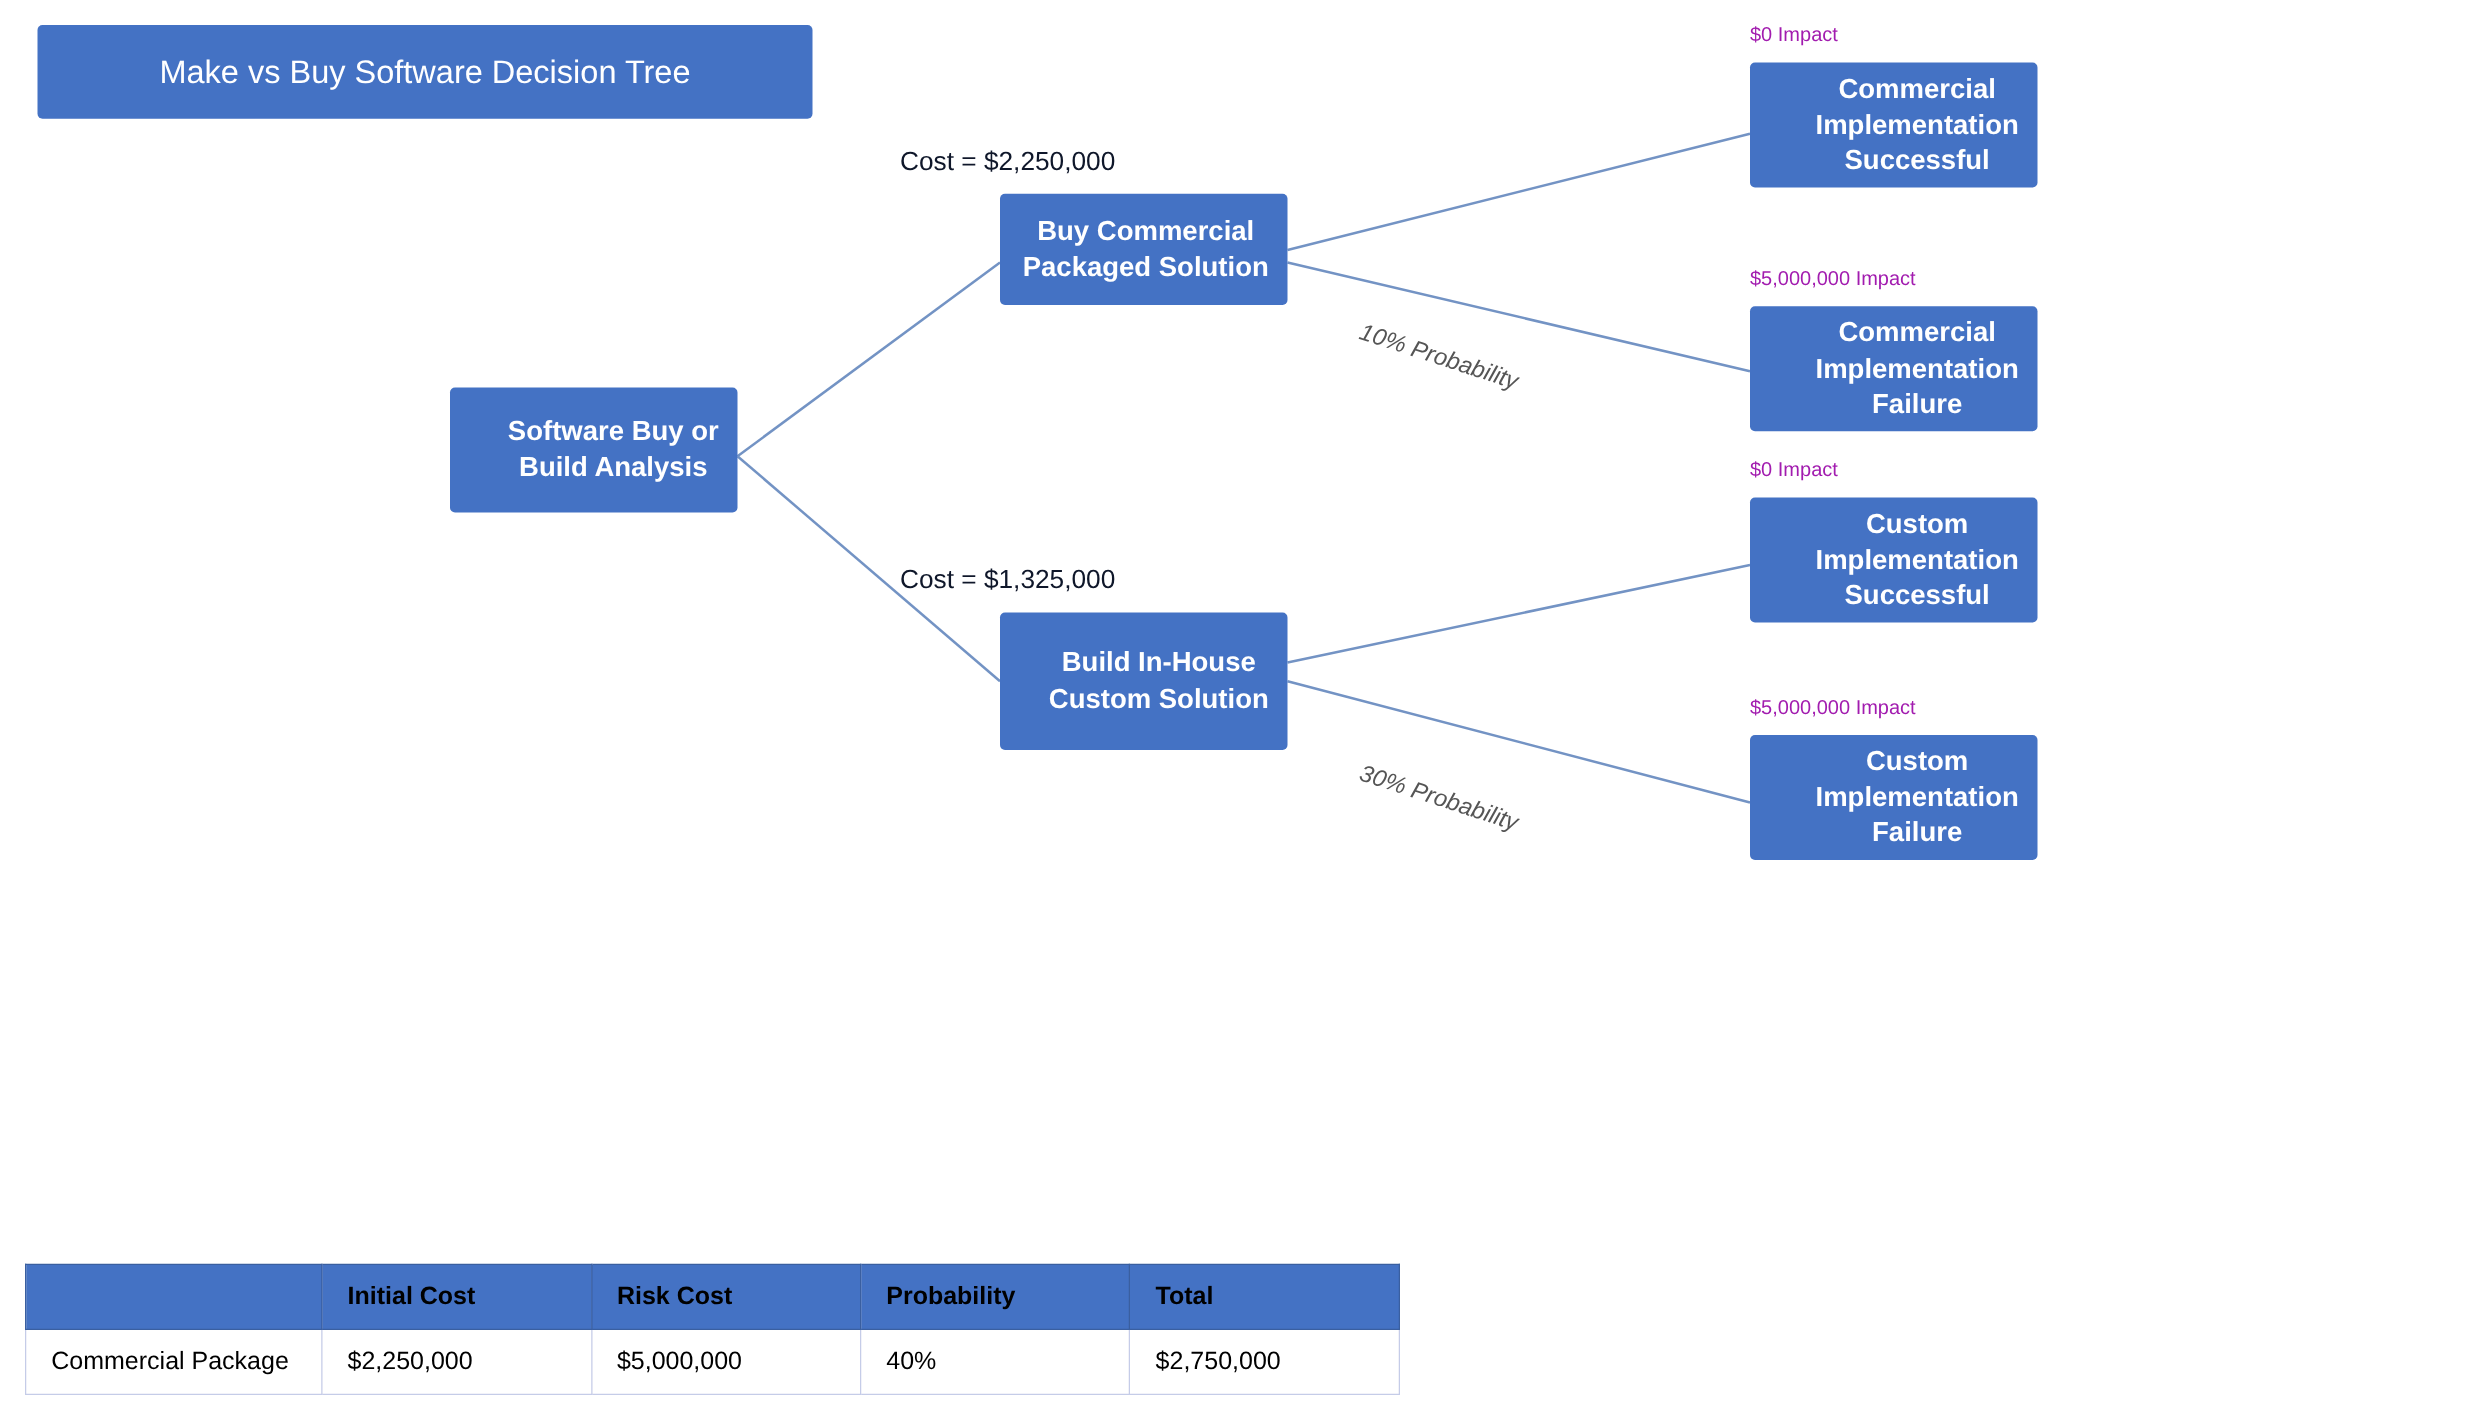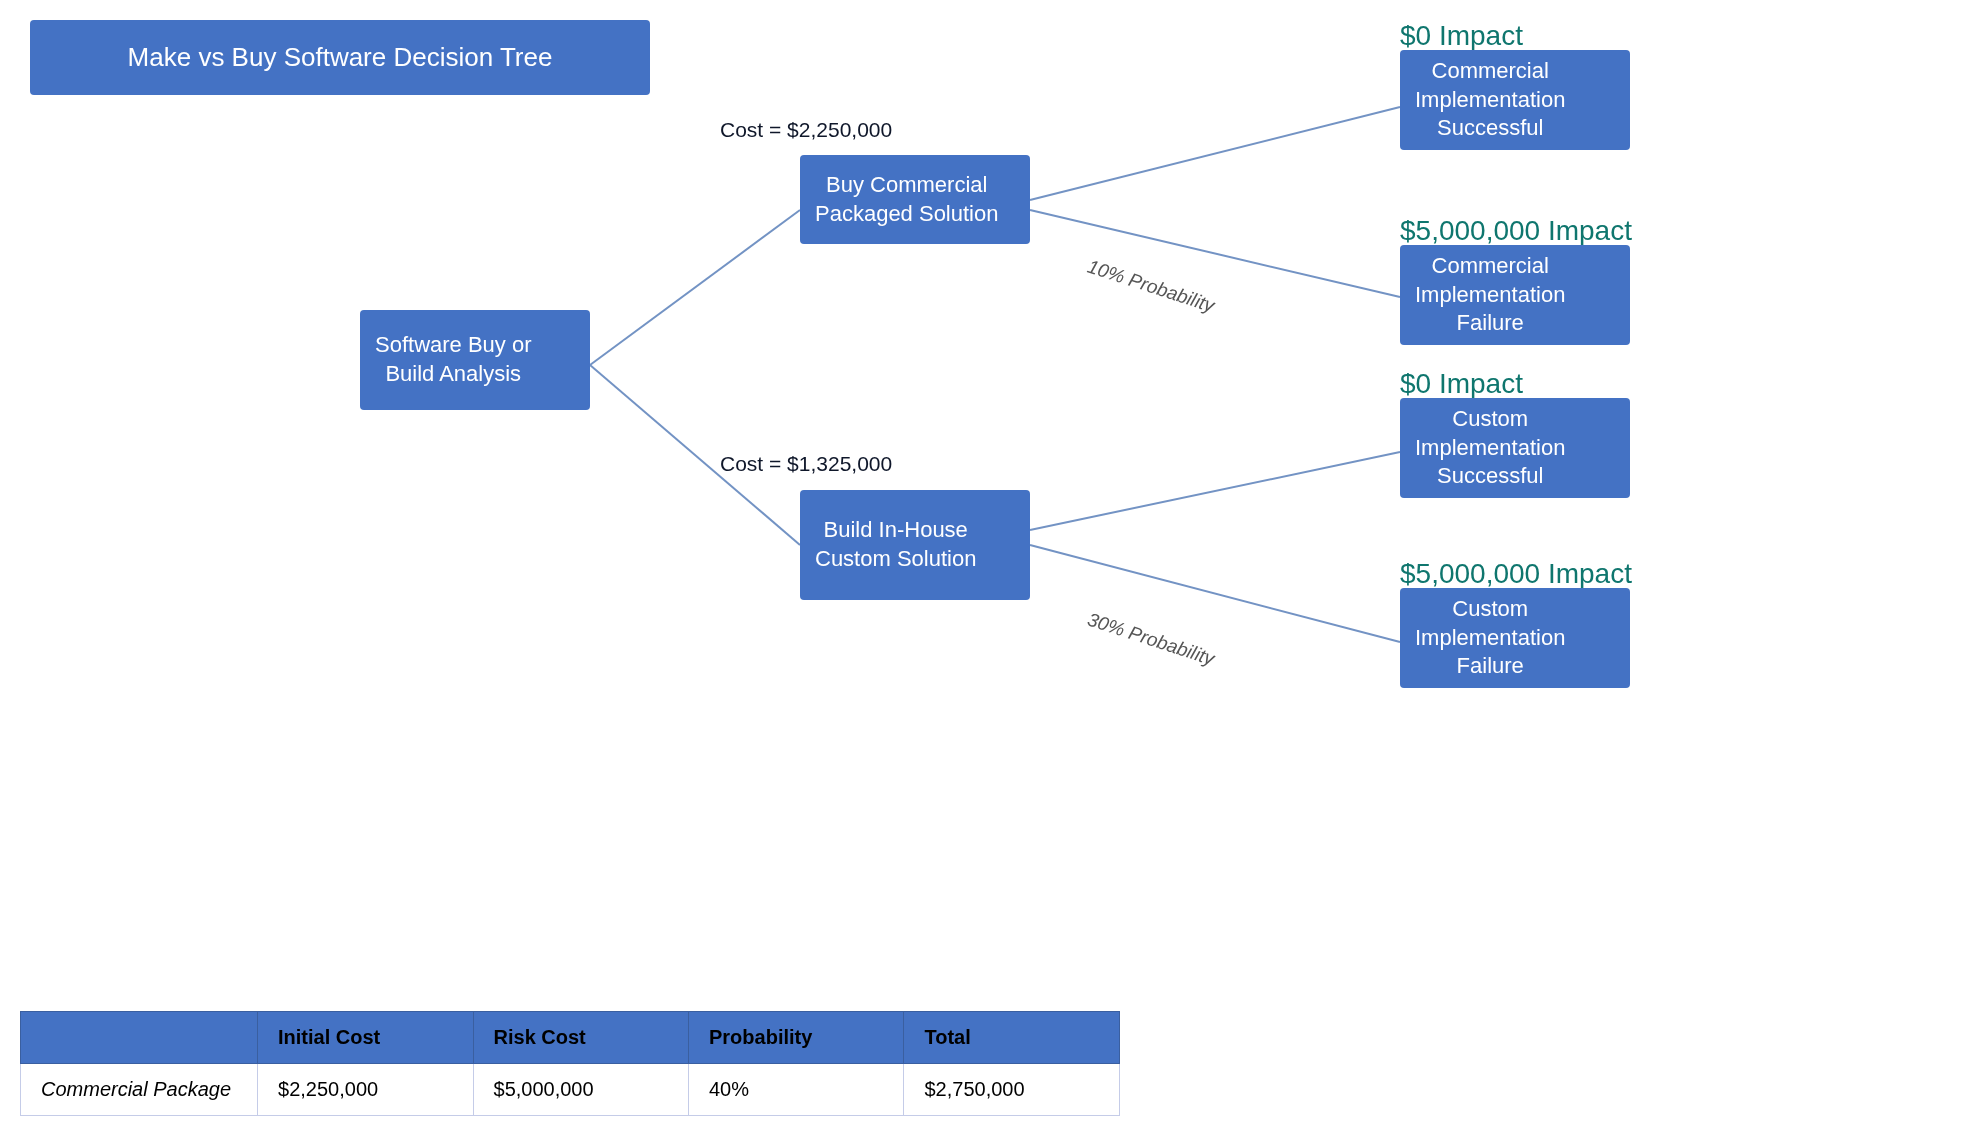--- a/index.html
+++ b/index.html
@@ -29,23 +29,23 @@
 
     
     .node {
       position: absolute;
       background: #4472C4;
       color: #fff;
       border-radius: 4px;
       text-align: center;
       display: flex;
       align-items: center;
-      justify-content: flex-start;
+      justify-content: flex-end;
       font-size: 22px;
-      font-weight: 400;
+      font-weight: 700;
       line-height: 1.3;
       padding: 10px 15px;
     }
 
     
     .cost-label {
       position: absolute;
       font-size: 21px;
       color: #0f172a;
       font-weight: 400;
@@ -56,22 +56,22 @@
       position: absolute;
       font-size: 19px;
       color: #555;
       font-style: italic;
       transform-origin: left center;
     }
 
     
     .impact-label {
       position: absolute;
-      font-size: 28px;
-      color: #0f766e;
+      font-size: 16px;
+      color: #a21caf;
       font-weight: 400;
     }
 
     
     .lines-svg {
       position: absolute;
       top: 0;
       left: 0;
       width: 1982px;
       height: 850px;
@@ -111,21 +111,20 @@
       background: #fff;
     }
 
     tbody tr:nth-child(even) td {
       background: #dce6f1;
     }
 
     tbody tr td:first-child {
       background: #fff;
       font-weight: 400;
-      font-style: italic;
     }
     tbody tr:nth-child(even) td:first-child {
       background: #dce6f1;
     }
   </style>
 </head>
 <body>
 
 <svg class="lines-svg">
 

